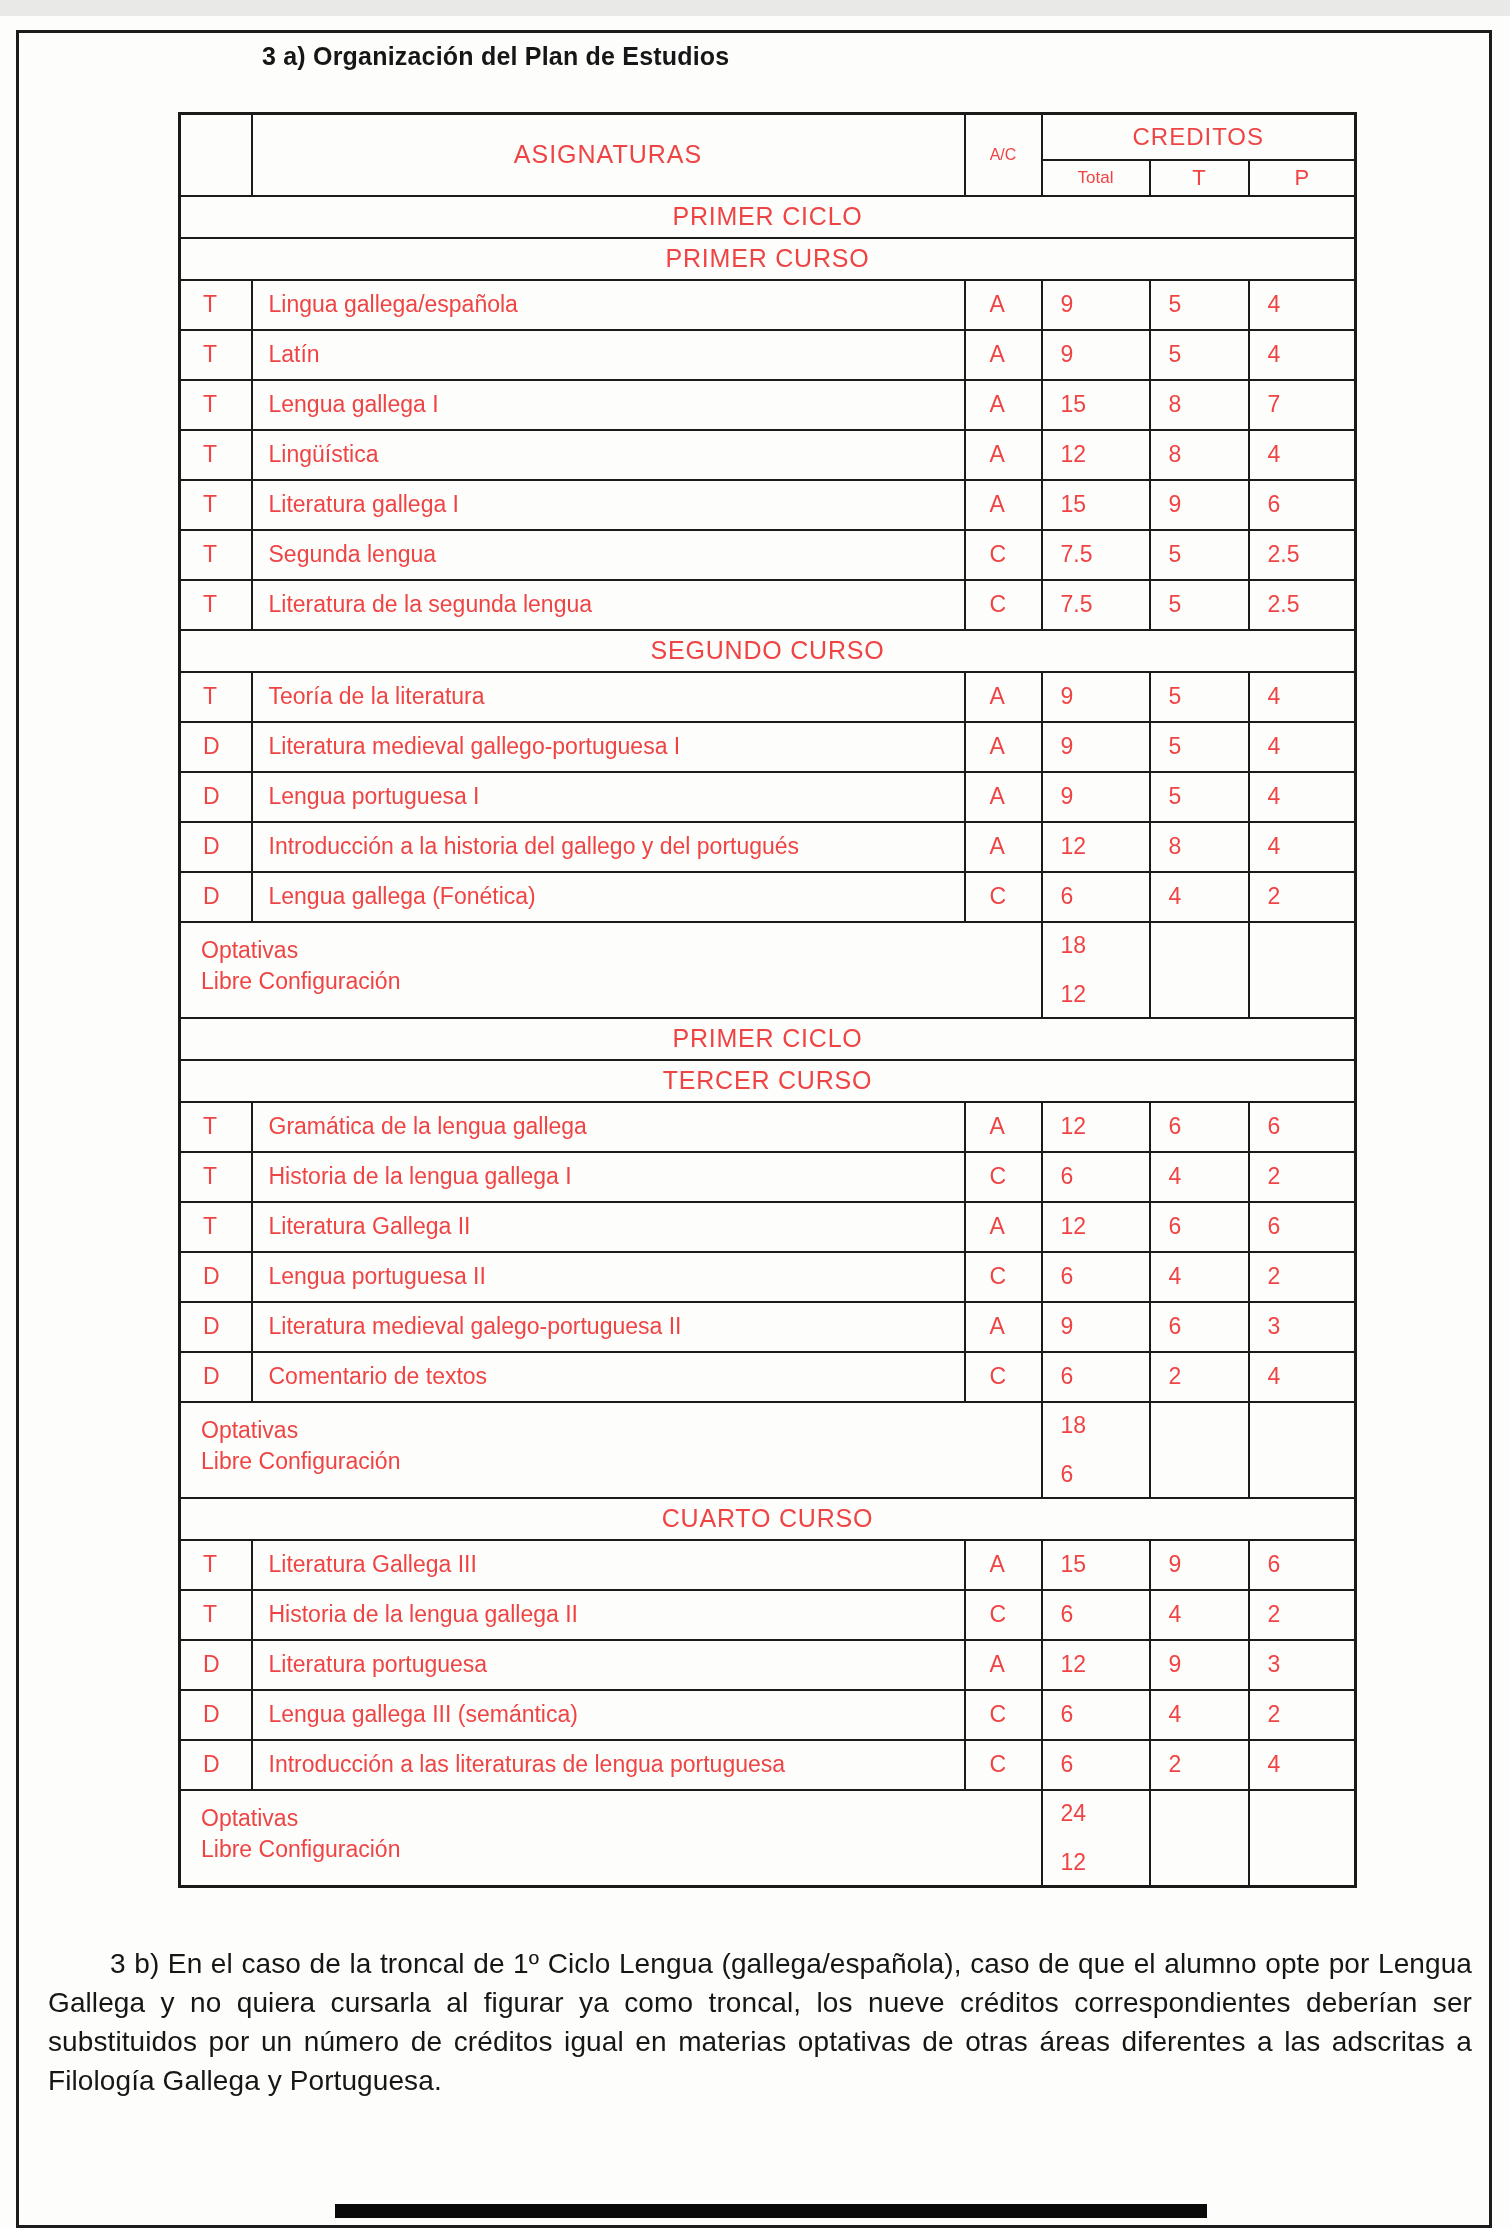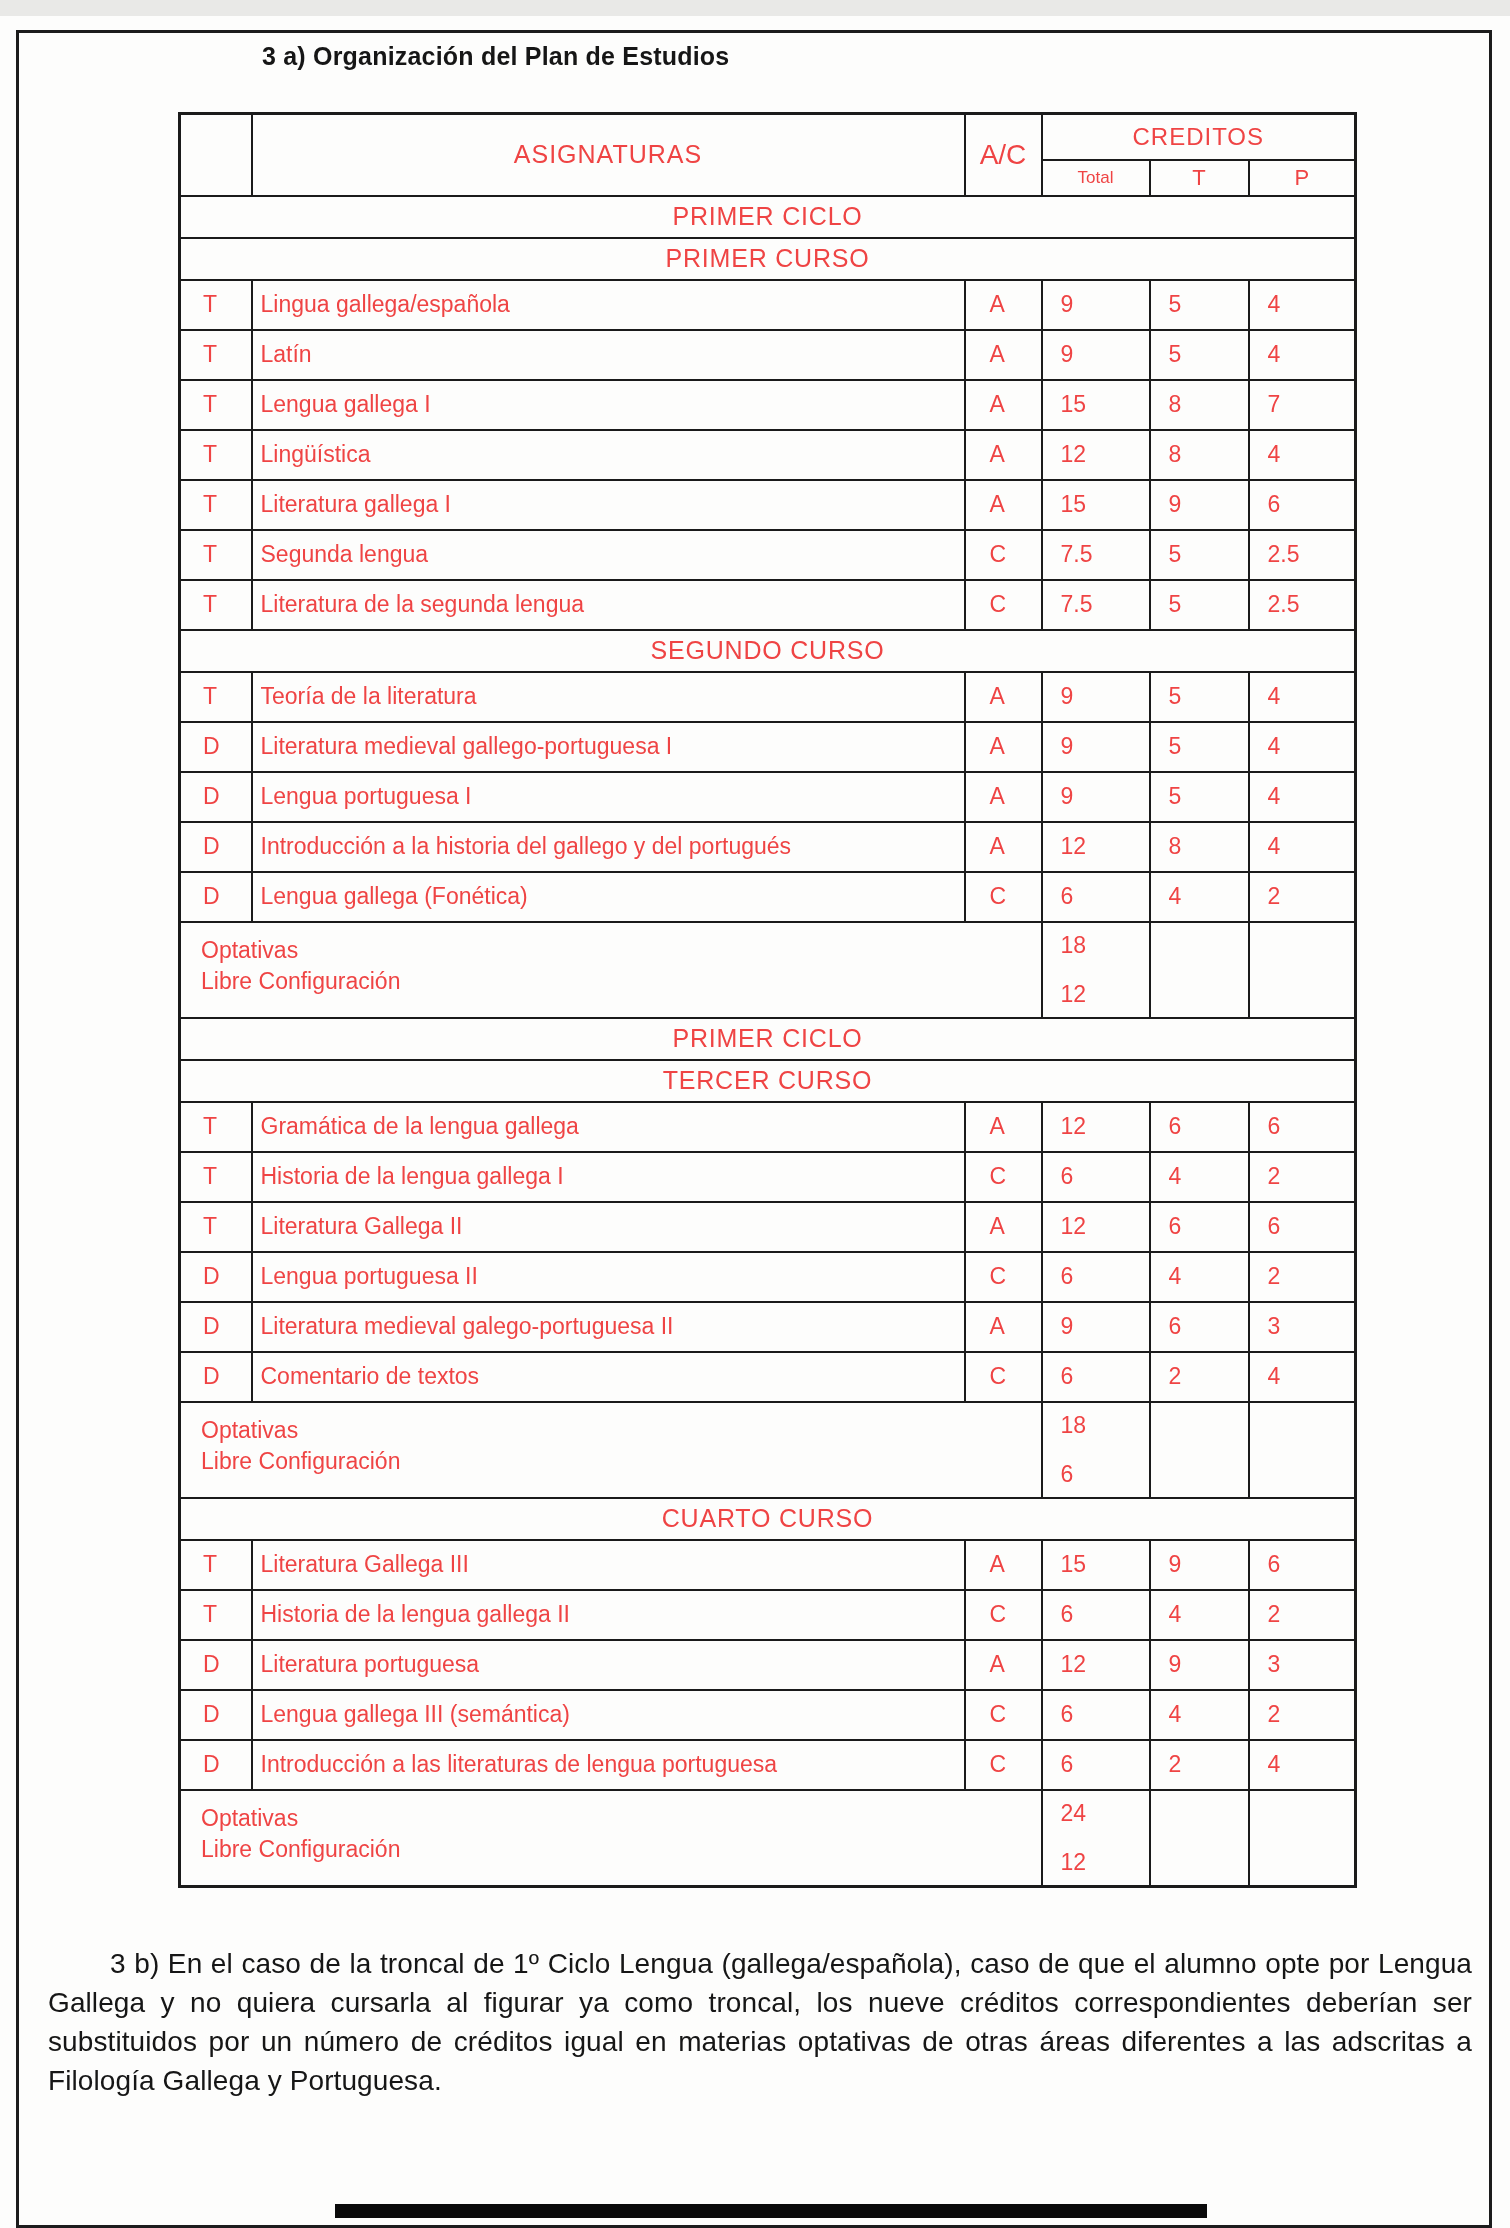--- a/index.html
+++ b/index.html
@@ -44,36 +44,36 @@
   table.plan td {
     border: 2px solid #1b1b1b;
     vertical-align: middle;
   }
   table.plan { border: 3px solid #1b1b1b; }
 
   
   thead td { text-align: center; }
   .h-corner { height: 46px; }
   .h-asig  { font-size: 25px; letter-spacing: 1px; }
-  .h-ac    { font-size: 28px; }
+  .h-ac    { font-size: 16px; }
   .h-cred  { font-size: 24px; letter-spacing: 1px; height: 46px; }
   .h-total { font-size: 17px; height: 36px; }
   .h-t, .h-p { font-size: 22px; height: 36px; }
 
   
   td.section-cell {
     height: 42px;
     text-align: center;
     font-size: 25px;
     letter-spacing: 0.8px;
   }
 
   
   tbody td.c-type { height: 50px; padding-left: 22px; font-size: 23px; }
-  tbody td.c-subj { padding-left: 8px; }
+  tbody td.c-subj { padding-left: 16px; }
   tbody td.c-ac   { padding-left: 24px; }
   tbody td.c-num  { padding-left: 18px; }
 
   
   td.opt-label {
     height: 86px;
     vertical-align: top;
     padding: 8px 0 16px 20px;
     line-height: 31px;
   }

